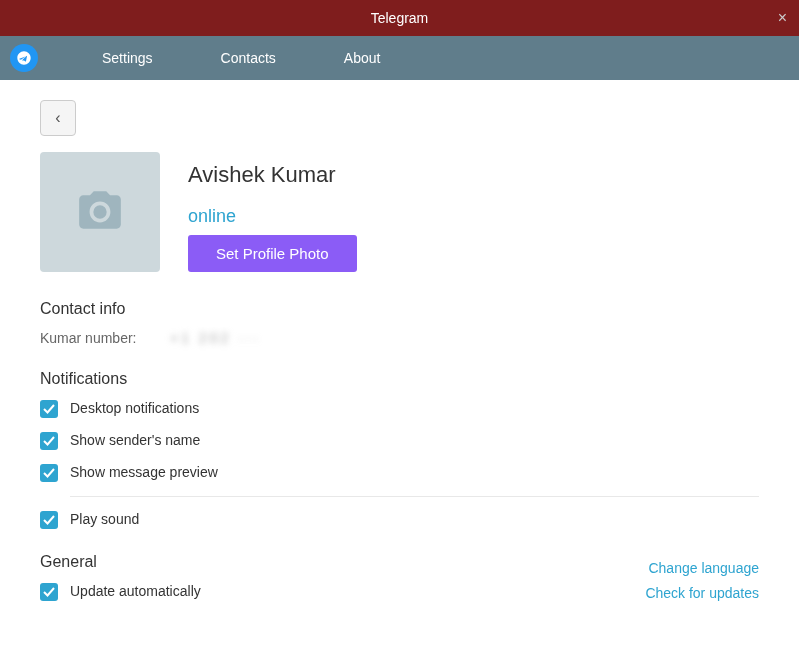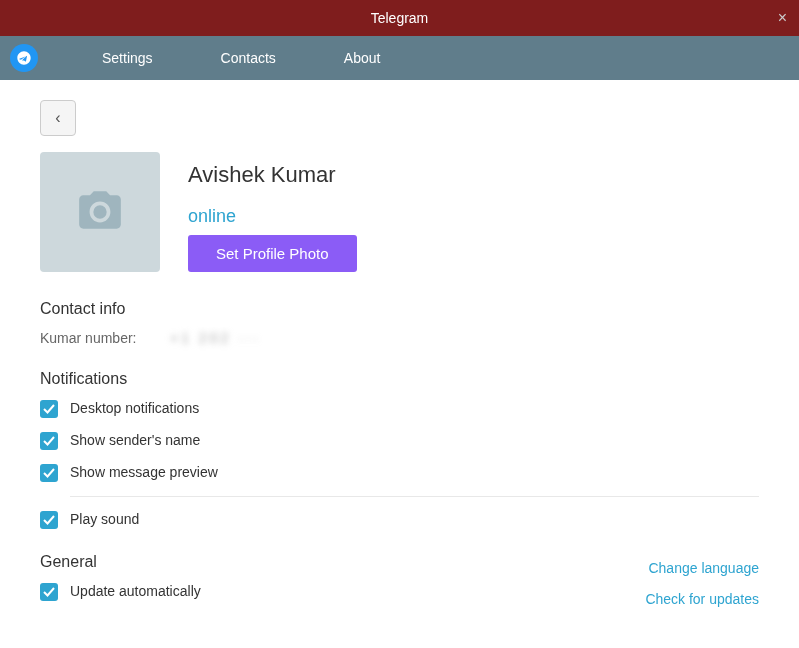--- a/index.html
+++ b/index.html
@@ -323,17 +323,17 @@
         <div class="checkbox-row">
           <div class="checkbox">
             <svg viewBox="0 0 12 12" fill="none" stroke="white" stroke-width="2">
               <polyline points="1,6 4.5,9.5 11,2"></polyline>
             </svg>
           </div>
           <span>Update automatically</span>
         </div>
 
       </div>
-      <a class="info-link" style="margin-top:8px;">Check for updates</a>
+      <a class="info-link" style="margin-top:2px;">Check for updates</a>
     </div>
   </div>
 
 </div>
 
 </body></html>

